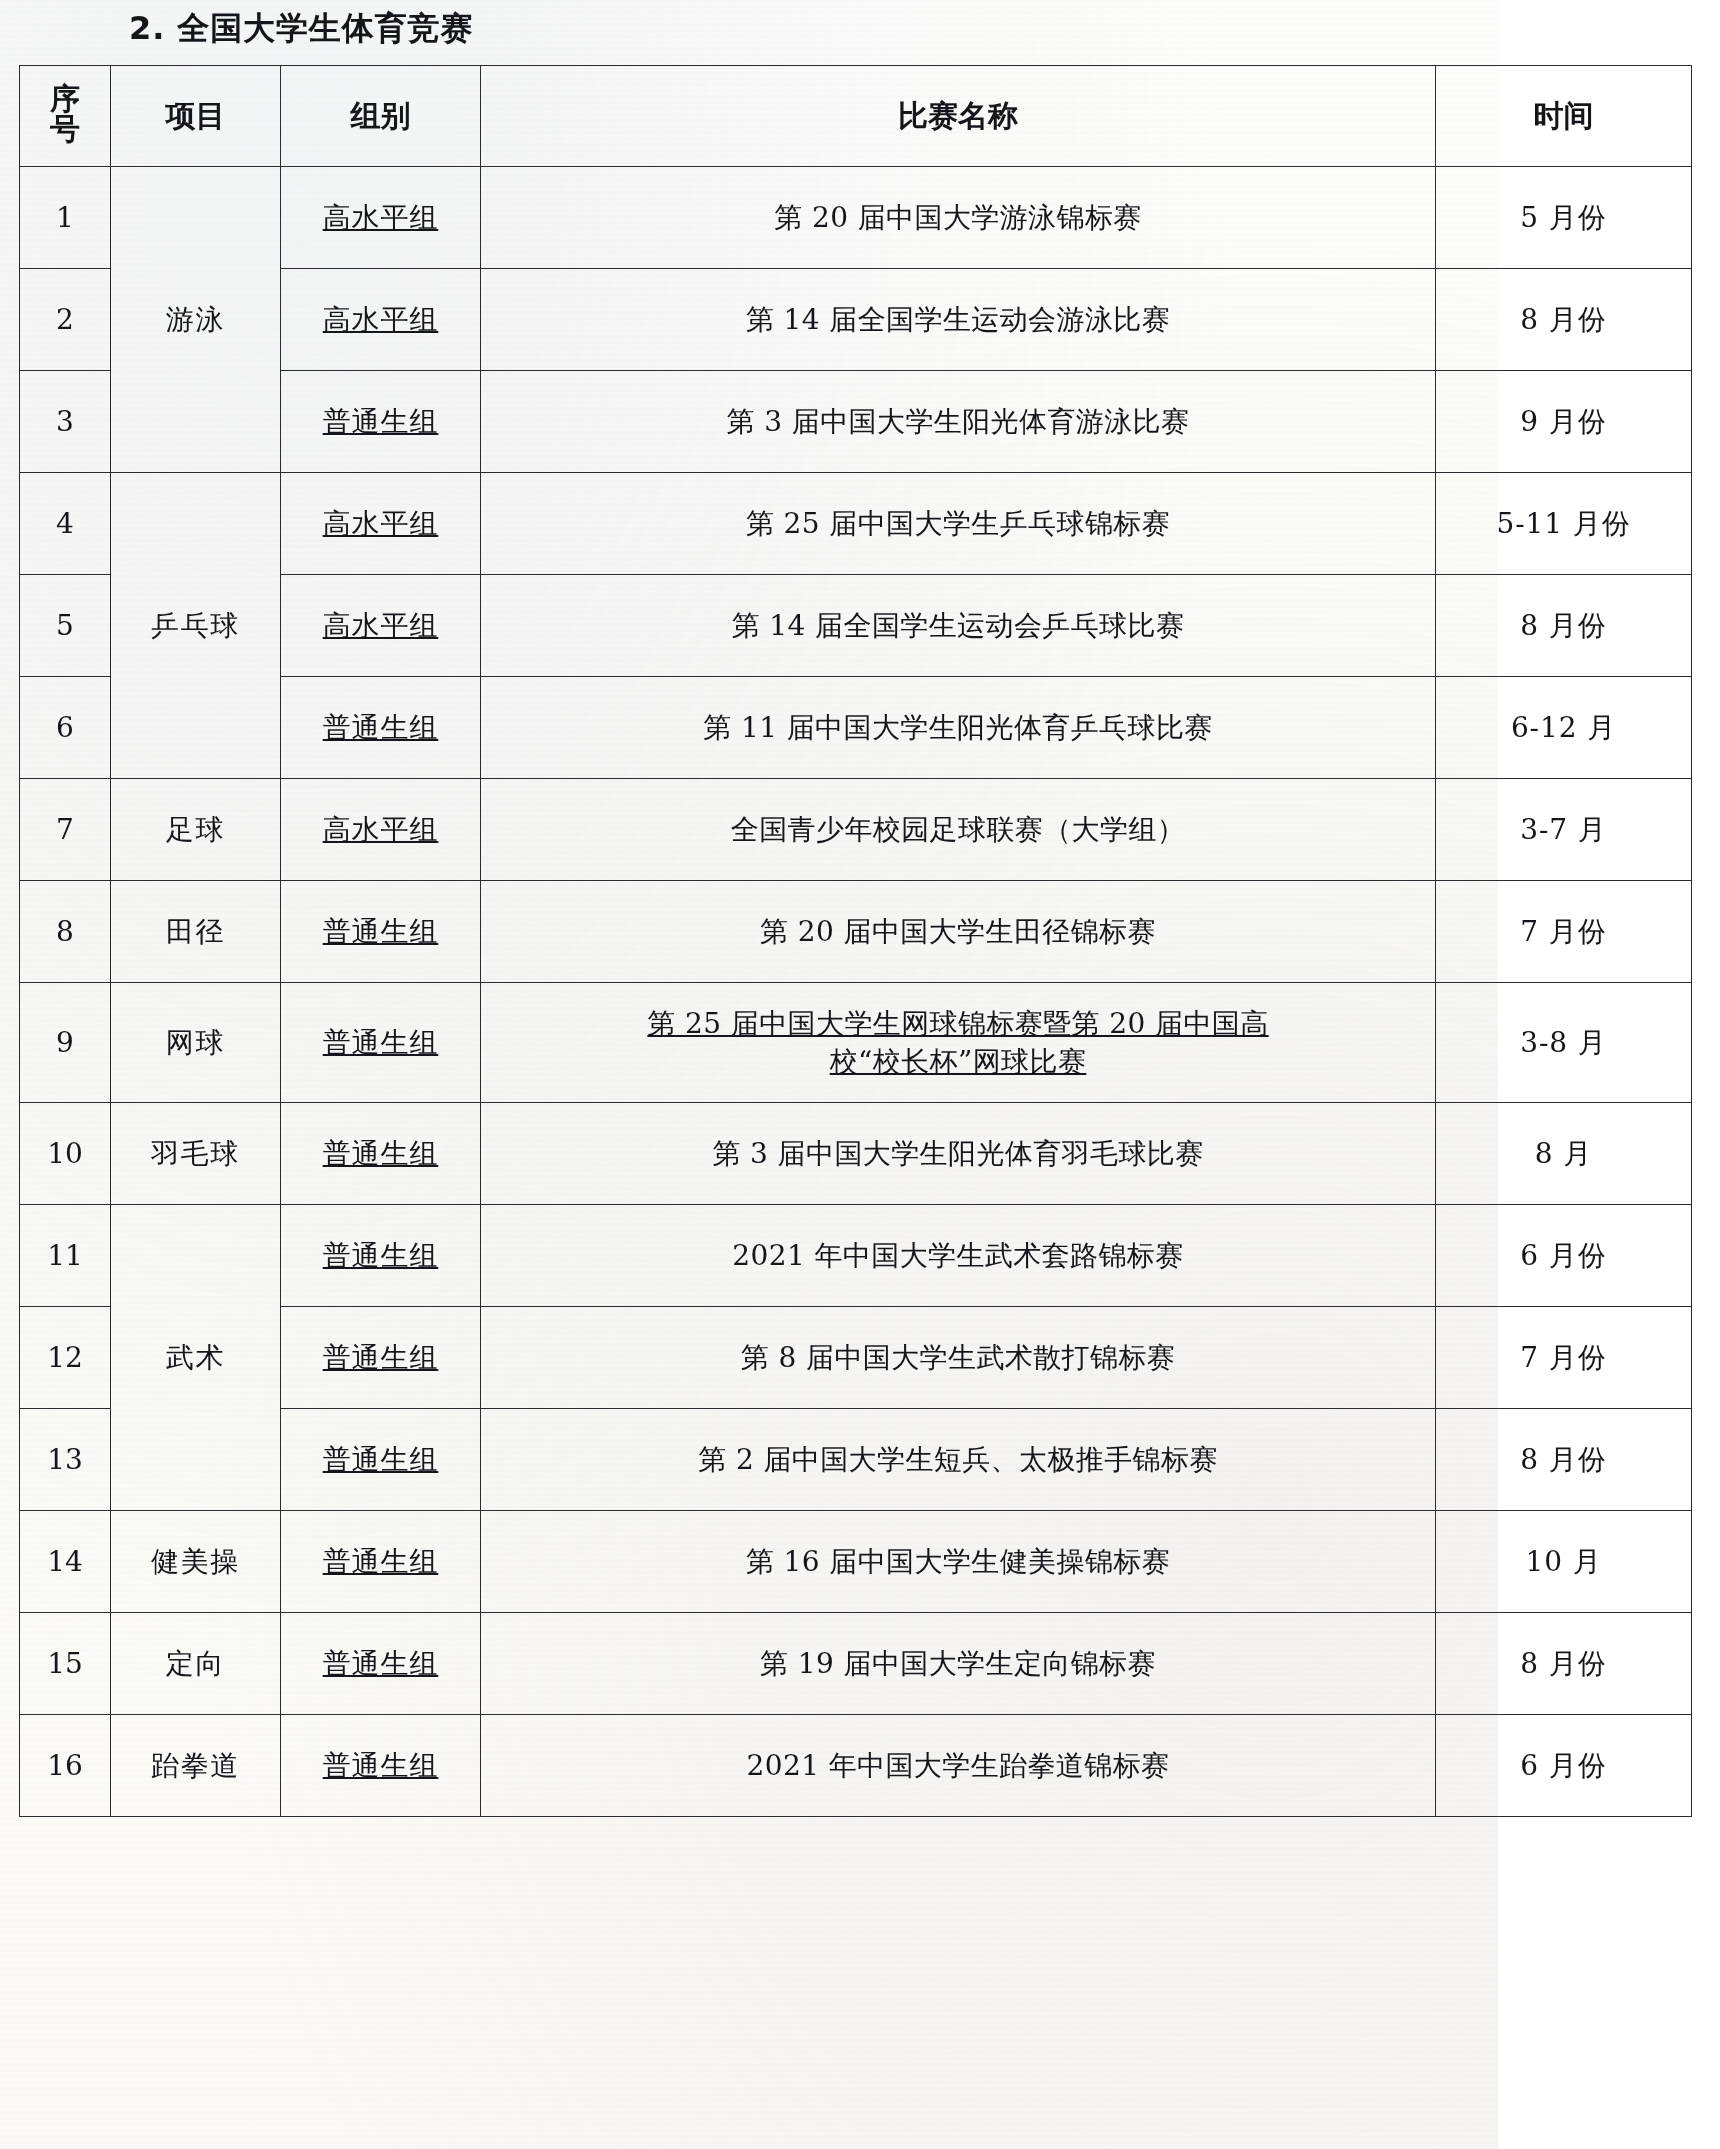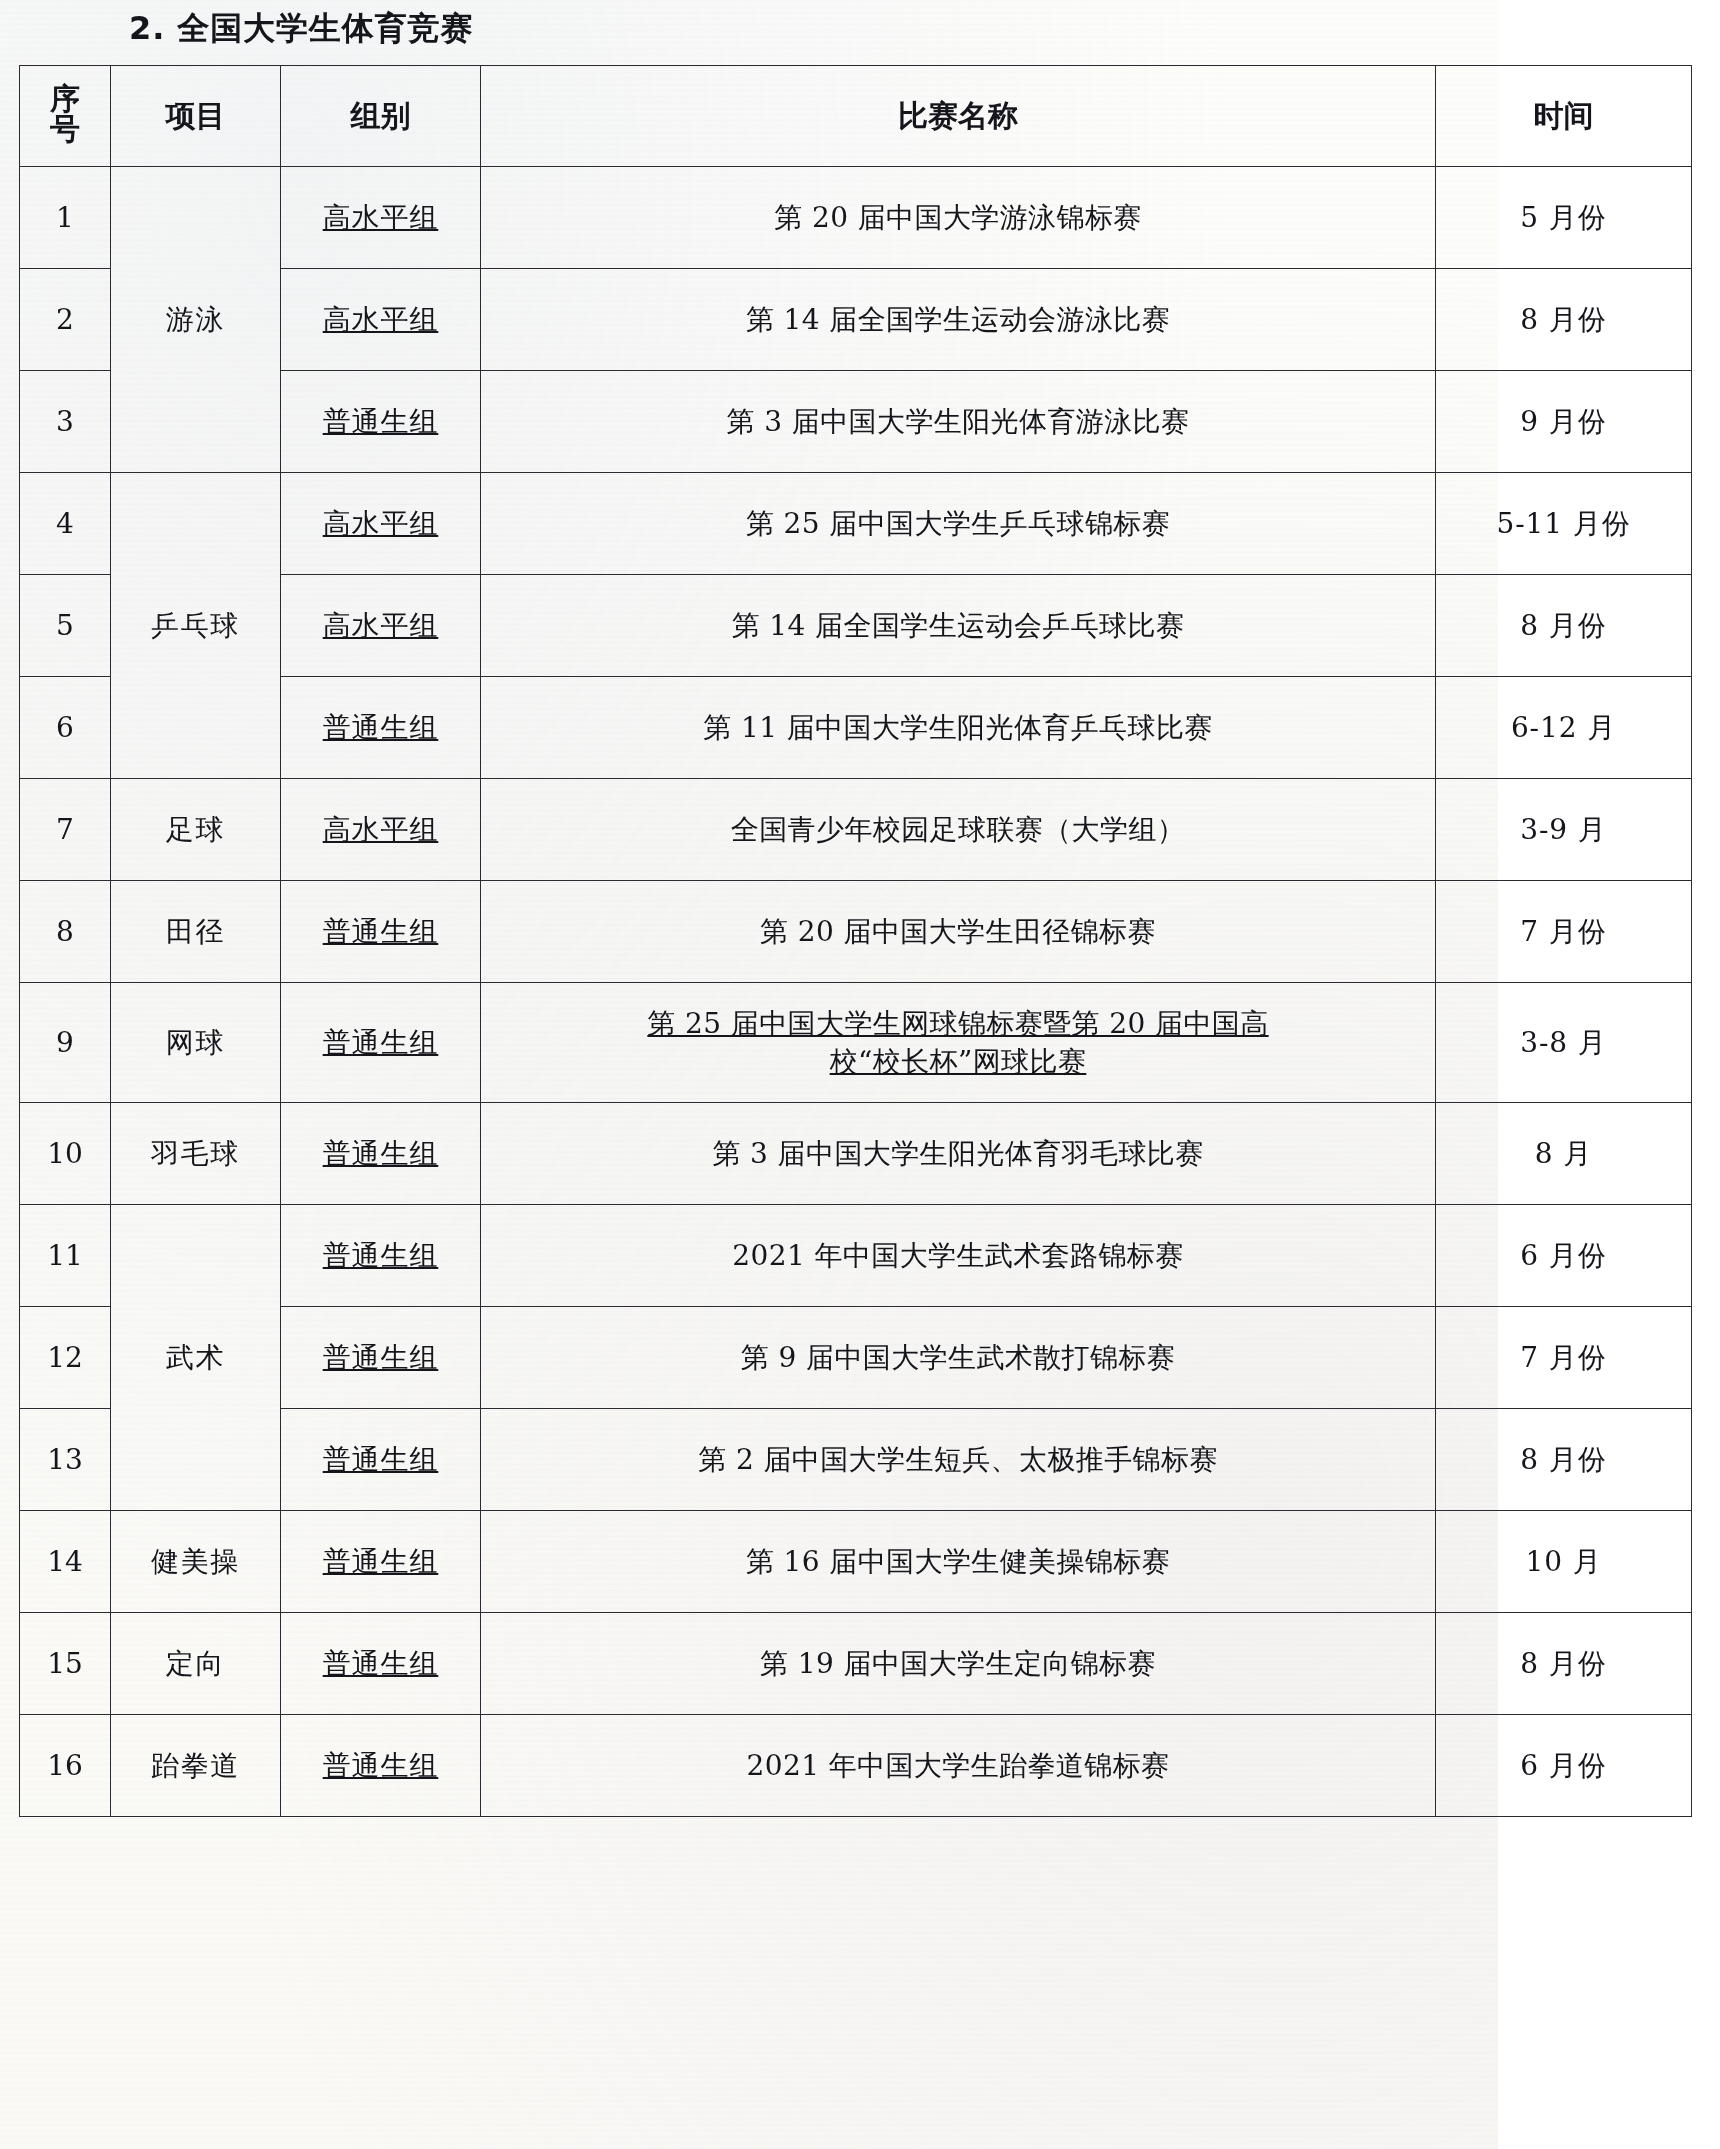--- a/index.html
+++ b/index.html
@@ -168,21 +168,21 @@
             <td class="row-no">6</td>
             <td class="group-cell">普通生组</td>
             <td class="name-cell">第 11 届中国大学生阳光体育乒乓球比赛</td>
             <td class="time-cell">6-12 月</td>
           </tr>
           <tr class="body-row">
             <td class="row-no">7</td>
             <td class="item-cell">足球</td>
             <td class="group-cell">高水平组</td>
             <td class="name-cell">全国青少年校园足球联赛（大学组）</td>
-            <td class="time-cell">3-9 月</td>
+            <td class="time-cell">3-7 月</td>
           </tr>
           <tr class="body-row">
             <td class="row-no">8</td>
             <td class="item-cell">田径</td>
             <td class="group-cell">普通生组</td>
             <td class="name-cell">第 20 届中国大学生田径锦标赛</td>
             <td class="time-cell">7 月份</td>
           </tr>
           <tr class="body-row tall-row">
             <td class="row-no">9</td>
@@ -204,21 +204,21 @@
           <tr class="body-row">
             <td class="row-no">11</td>
             <td class="item-cell" rowspan="3">武术</td>
             <td class="group-cell">普通生组</td>
             <td class="name-cell">2021 年中国大学生武术套路锦标赛</td>
             <td class="time-cell">6 月份</td>
           </tr>
           <tr class="body-row">
             <td class="row-no">12</td>
             <td class="group-cell">普通生组</td>
-            <td class="name-cell">第 9 届中国大学生武术散打锦标赛</td>
+            <td class="name-cell">第 8 届中国大学生武术散打锦标赛</td>
             <td class="time-cell">7 月份</td>
           </tr>
           <tr class="body-row">
             <td class="row-no">13</td>
             <td class="group-cell">普通生组</td>
             <td class="name-cell">第 2 届中国大学生短兵、太极推手锦标赛</td>
             <td class="time-cell">8 月份</td>
           </tr>
           <tr class="body-row">
             <td class="row-no">14</td>

